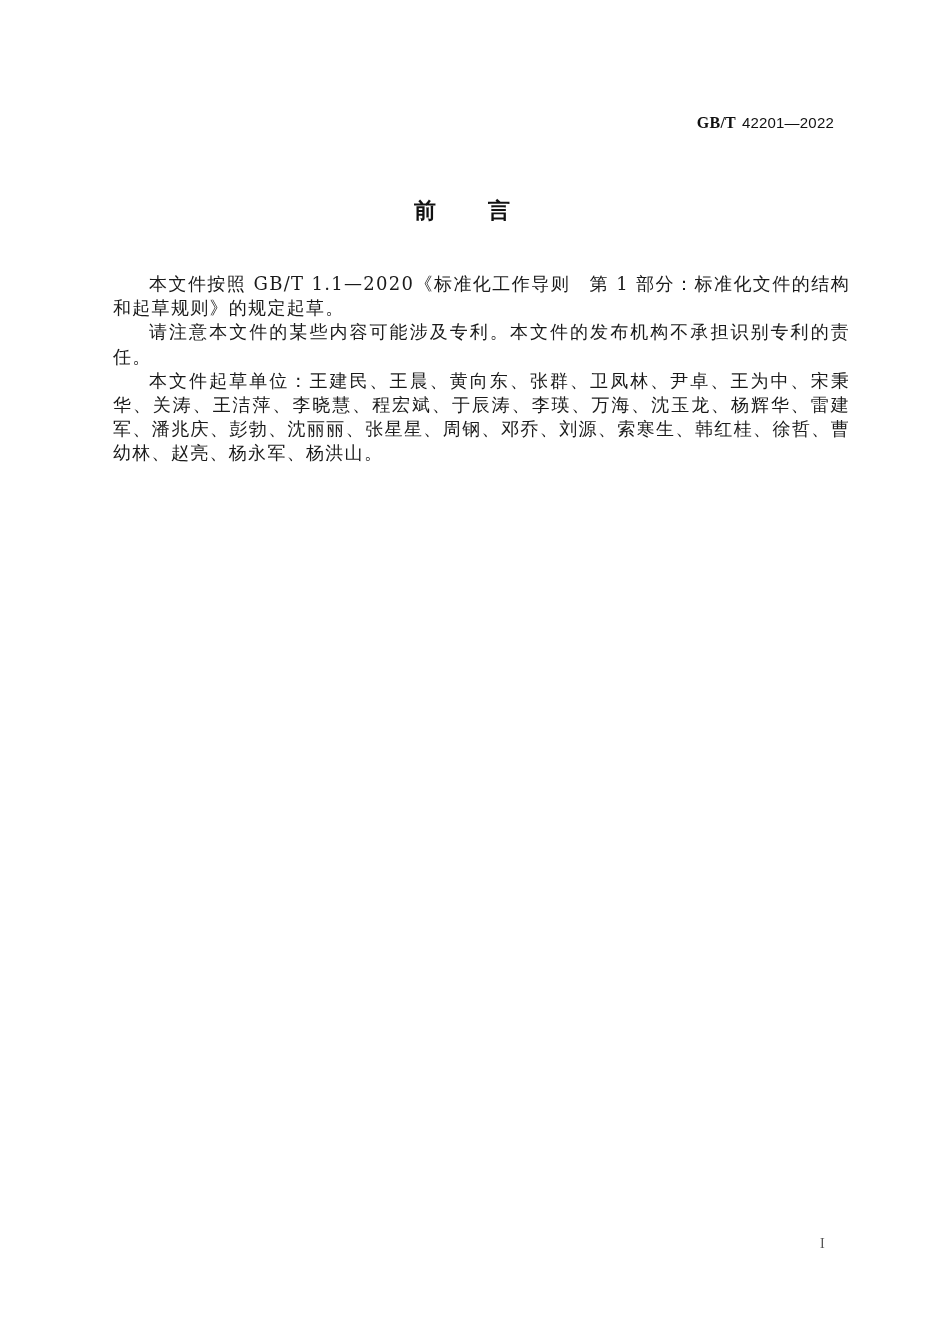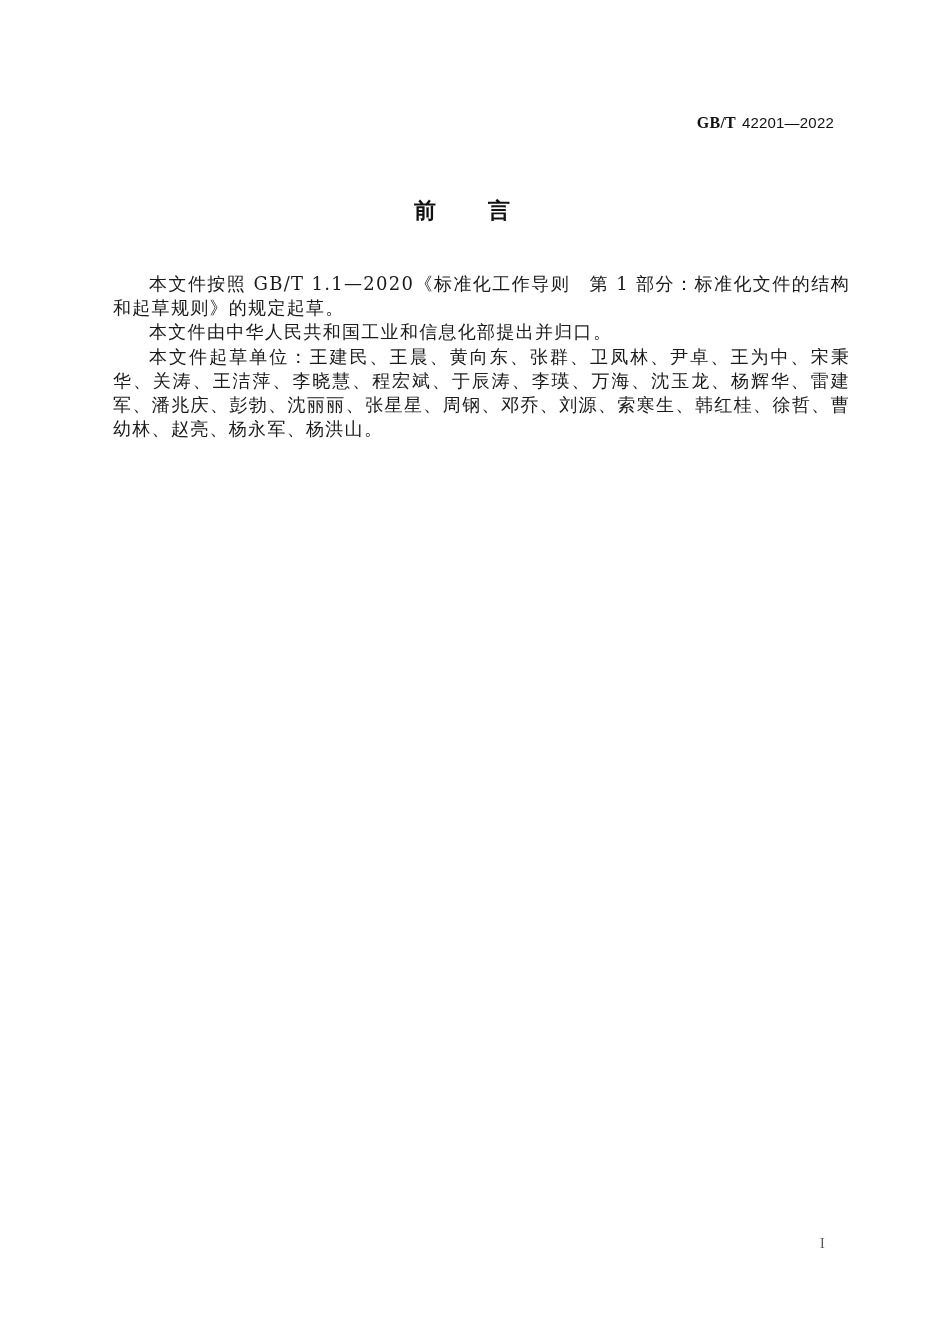--- a/index.html
+++ b/index.html
@@ -78,17 +78,17 @@
 <div class="std-number">
   <span class="prefix">GB/T</span><span class="num">42201—2022</span>
 </div>
 
 <div class="title">
   <span class="ch1">前</span><span>言</span>
 </div>
 
 <div class="body-text">
   <p class="para">本文件按照 GB/T 1.1—2020《标准化工作导则　第 1 部分：标准化文件的结构和起草规则》的规定起草。</p>
-  <p class="para">本文件由中华人民共和国工业和信息化部提出并归口。</p>
+  <p class="para">请注意本文件的某些内容可能涉及专利。本文件的发布机构不承担识别专利的责任。</p>
   <p class="para">本文件起草单位：王建民、王晨、黄向东、张群、卫凤林、尹卓、王为中、宋秉华、关涛、王洁萍、李晓慧、程宏斌、于辰涛、李瑛、万海、沈玉龙、杨辉华、雷建军、潘兆庆、彭勃、沈丽丽、张星星、周钢、邓乔、刘源、索寒生、韩红桂、徐哲、曹幼林、赵亮、杨永军、杨洪山。</p>
 </div>
 
 <div class="page-number">I</div>
 
 </body></html>

